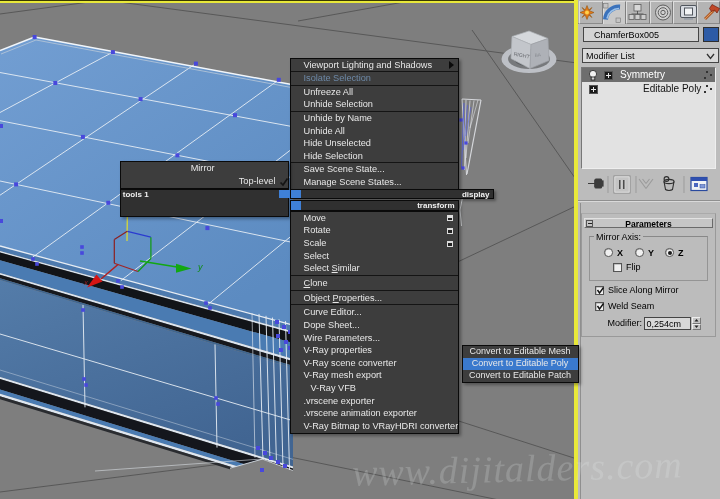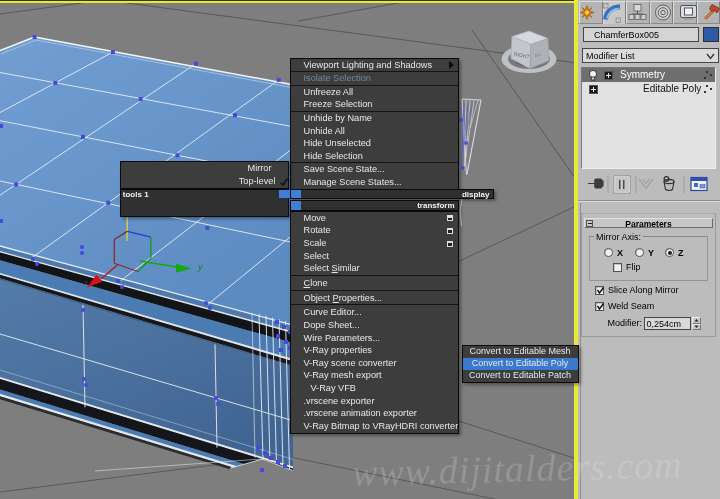--- a/index.html
+++ b/index.html
@@ -305,32 +305,32 @@
 
 <div id="ytop"></div>
     <div id="yright"></div>
 
 <div class="menu" style="left:289.5px;top:57.5px;width:169px;">
 <div class="mi" style="height:12.62px;line-height:12.62px;">Viewport Lighting and Shadows<div class="arrow"></div></div>
 <div class="msep1"></div>
 <div class="mi" style="height:12.62px;line-height:12.62px;color:#6d89a8;">Isolate Selection</div>
 <div class="msep1"></div>
 <div class="mi" style="height:12.62px;line-height:12.62px;">Unfreeze All</div>
-<div class="mi" style="height:12.62px;line-height:12.62px;">Freeze Selection</div>
+<div class="mi" style="height:12.62px;line-height:12.62px;">Unhide Selection</div>
 <div class="msep1"></div>
 <div class="mi" style="height:12.62px;line-height:12.62px;">Unhide by Name</div>
 <div class="mi" style="height:12.62px;line-height:12.62px;">Unhide All</div>
 <div class="mi" style="height:12.62px;line-height:12.62px;">Hide Unselected</div>
 <div class="mi" style="height:12.62px;line-height:12.62px;">Hide Selection</div>
 <div class="msep1"></div>
 <div class="mi" style="height:12.62px;line-height:12.62px;">Save Scene State...</div>
 <div class="mi" style="height:12.62px;line-height:12.62px;">Manage Scene States...</div>
 </div>
 <div class="menu" style="left:119.8px;top:160.5px;width:169.7px;">
-<div class="mi" style="height:13.3px;line-height:13.3px;text-align:right;padding-right:17px;">Mirror</div>
+<div class="mi" style="height:13.3px;line-height:13.3px;text-align:center;padding-right:17px;">Mirror</div>
 <div class="mi" style="height:13.3px;line-height:13.3px;text-align:right;padding-right:13px;">Top-level</div>
 </div>
 <svg width="10" height="10" style="position:absolute;left:279px;top:177px;z-index:5">
       <path d="M1.5,5.5 L4,8 L8.5,1.5" fill="none" stroke="#141414" stroke-width="1.7"></path>
     </svg>
 <div class="tbar" style="left:119.8px;top:188.7px;width:169.7px;height:28px;line-height:9px;padding-left:2px;">tools 1</div>
 <div class="bsq" style="left:279px;top:189.7px;width:10.5px;height:8.6px;"></div>
 <div class="tbar" style="left:289.5px;top:188.7px;width:204px;height:10.6px;line-height:9px;text-align:right;padding-right:3px;">display</div>
 <div class="bsq" style="left:290.5px;top:189.7px;width:10.5px;height:8.6px;"></div>
 <div class="tbar" style="left:289.5px;top:200.1px;width:169px;height:10.7px;line-height:9px;text-align:right;padding-right:3px;">transform</div>

